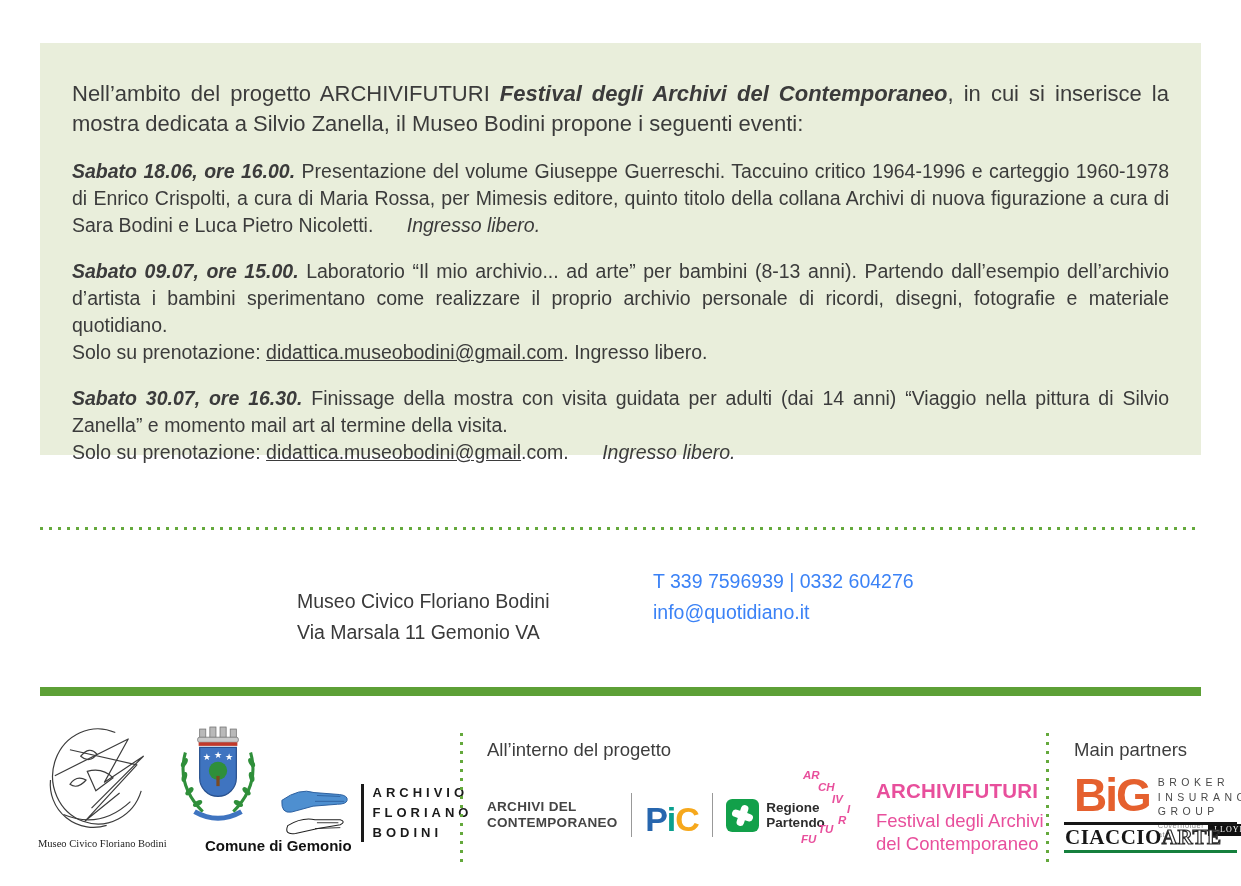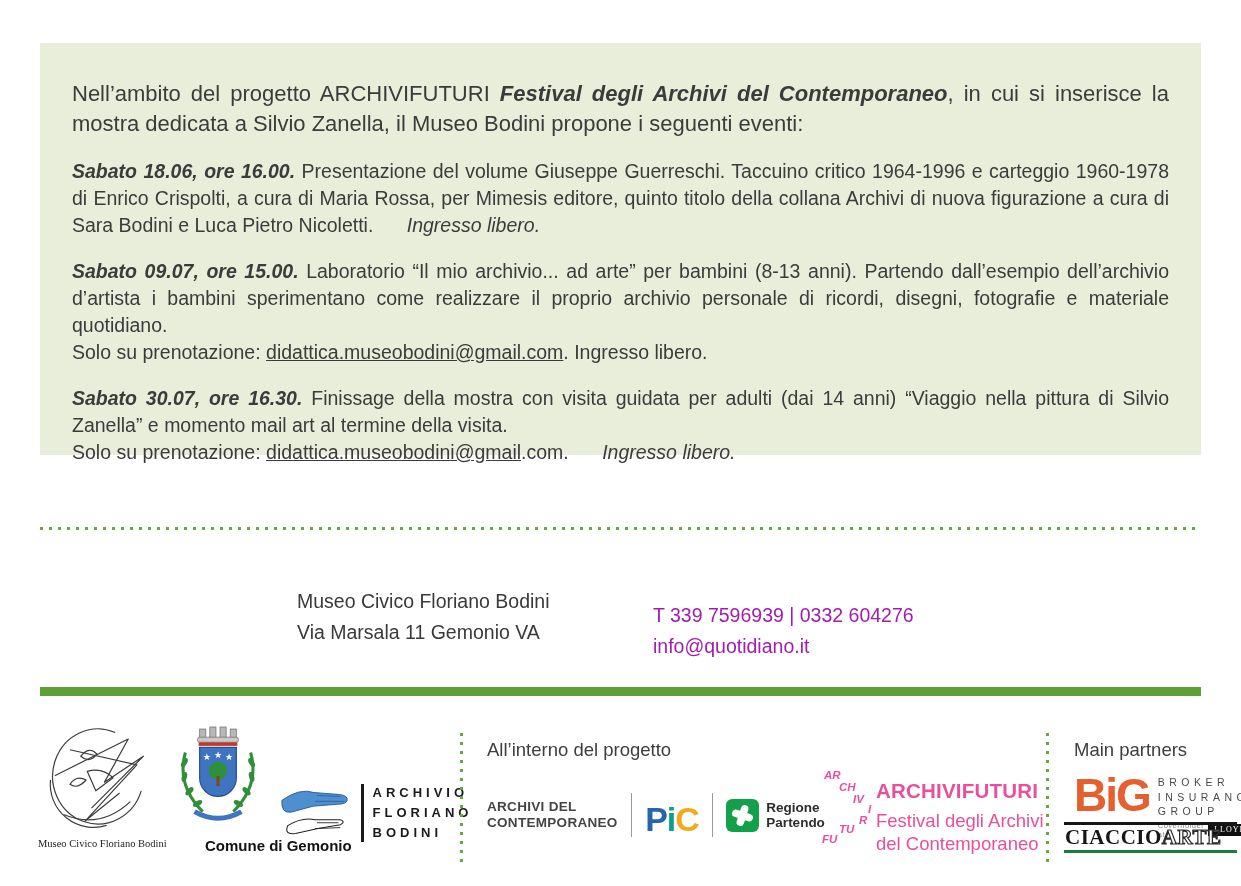--- a/index.html
+++ b/index.html
@@ -22,21 +22,21 @@
   .dotted-h{
     position:absolute;left:40px;top:527px;width:1161px;height:3px;
     background:repeating-linear-gradient(90deg,#64a93c 0 3px,transparent 3px 9px);
   }
   .dotted-v{
     position:absolute;width:3px;
     background:repeating-linear-gradient(180deg,#64a93c 0 3px,transparent 3px 9px);
   }
   
   .contact-left{position:absolute;left:297px;top:586px;font-size:19.5px;line-height:31px;color:#3a3a3a;}
-  .contact-right{position:absolute;left:653px;top:600px;font-size:19.5px;line-height:31px;color:#a21caf;}
+  .contact-right{position:absolute;left:653px;top:566px;font-size:19.5px;line-height:31px;color:#3b82f6;}
   
   .green-bar{position:absolute;left:40px;top:687px;width:1161px;height:9px;background:#5da036;}
   
   .logo-museo{position:absolute;left:38px;top:728px;width:120px;text-align:center;}
   .logo-museo .caption{font-family:"Liberation Serif",serif;font-size:10.5px;color:#222;margin-top:2px;white-space:nowrap;}
   .logo-comune{position:absolute;left:166px;top:726px;width:104px;text-align:center;}
   .logo-comune .caption{font-size:15px;font-weight:bold;color:#111;margin-top:1px;white-space:nowrap;margin-left:39px;}
   .logo-archivio{position:absolute;left:278px;top:783px;display:flex;align-items:center;gap:9px;}
   .logo-archivio .divider{width:2.5px;height:58px;background:#1a1a1a;}
   .logo-archivio .lines{font-size:13px;font-weight:bold;letter-spacing:4px;line-height:20px;color:#1a1a1a;}
@@ -49,21 +49,21 @@
   .thin-bar{width:1.5px;height:44px;background:#999;}
   .pic{font-size:34px;font-weight:900;letter-spacing:-1px;line-height:34px;margin-top:8px;}
   .pic .p{color:#2766ae;}
   .pic .i{color:#0aa08e;}
   .pic .c{color:#f6a81c;}
   .regione{display:flex;align-items:center;gap:7px;}
   .regione-text{font-size:13.5px;font-weight:bold;line-height:15.5px;color:#2d2d2d;}
   
   .af-scatter{position:absolute;left:795px;top:763px;width:78px;height:86px;color:#e84f9c;
     font-weight:bold;font-style:italic;font-size:11.5px;}
-  .af-scatter span{position:absolute;margin-left:21px;}
+  .af-scatter span{position:absolute;}
   .sc0{left:8px;top:6px;}  .sc1{left:23px;top:18px;} .sc2{left:37px;top:30px;}
   .sc3{left:52px;top:40px;}.sc4{left:43px;top:51px;} .sc5{left:23px;top:60px;}
   .sc6{left:6px;top:70px;}
   .af-text{position:absolute;left:876px;top:779px;color:#e84f9c;}
   .af-title{font-size:20.5px;font-weight:bold;letter-spacing:.2px;}
   .af-sub{font-size:18.5px;line-height:23px;margin-top:6px;}
   
   .partners-block{position:absolute;left:1074px;top:739px;}
   .partners-heading{font-size:18.5px;color:#3d3d3d;}
   .big-row{display:flex;align-items:flex-start;gap:8px;margin-top:12px;}

